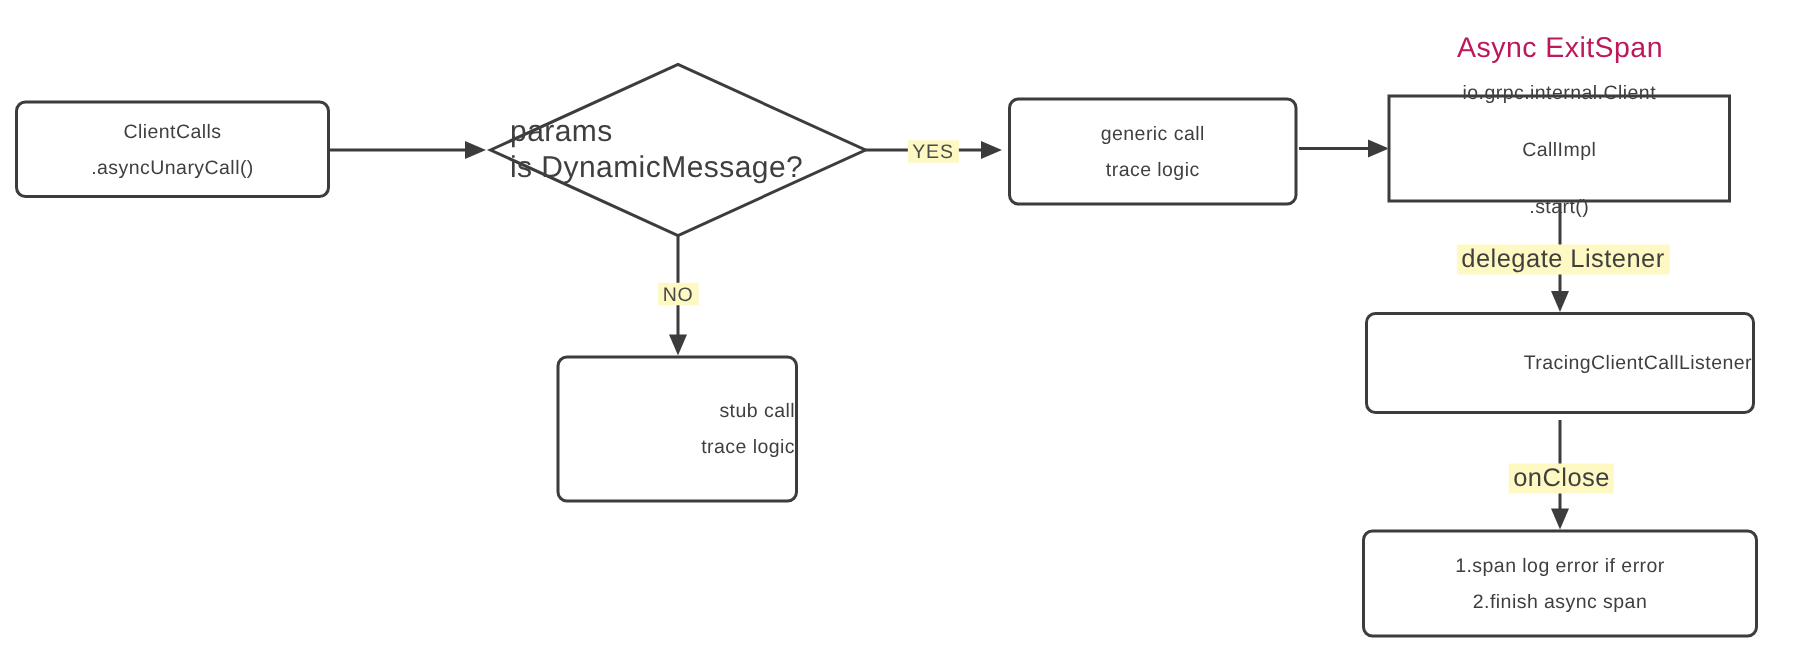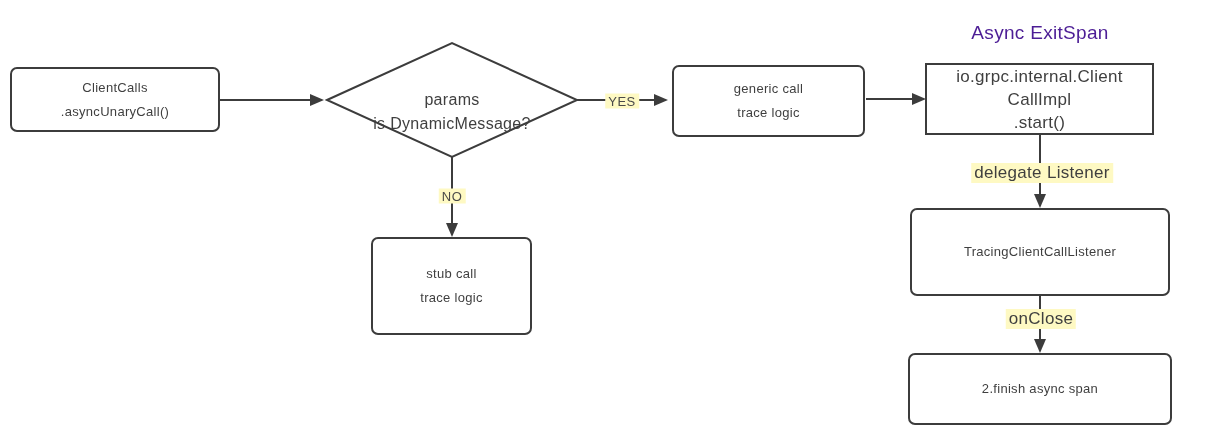--- a/index.html
+++ b/index.html
@@ -32,47 +32,46 @@
     line-height: 24px;
     color: #3f3f3f;
   }
   .node.rounded { border-radius: 7px; }
   .node.square  { border-radius: 0; }
   .node-line { white-space: nowrap; }
   .diamond-label {
     position: absolute;
     left: 340px; top: 76px;
     width: 224px;
-    text-align: center;
-    font-size: 16px;
+    text-align: left;
+    font-size: 20px;
     letter-spacing: 0.3px;
     line-height: 24px;
-    margin-top: 12px;
   }
   .edge-label {
     position: absolute;
     transform: translate(-50%, -50%);
     background: #fef9c3;
     padding: 0 3px;
     font-size: 17px;
     letter-spacing: 0.3px;
     white-space: nowrap;
   }
   .edge-label.small { font-size: 13px; letter-spacing: 0.5px; color: #4a4a4a; }
   .annotation-red {
     position: absolute;
     left: 926px; top: 22px;
     width: 228px;
     text-align: center;
     font-size: 19px;
     letter-spacing: 0.3px;
-    color: #4c1d95;
+    color: #be185d;
     white-space: nowrap;
   }
-  .impl-box { line-height: 23px; font-size: 17px; }
+  .impl-box { line-height: 23px; font-size: 13px; gap: 15px; }
 </style>
 </head>
 <body>
 
 <div class="canvas">
 
   <svg class="layer-svg" viewBox="0 0 1210 448" xmlns="http://www.w3.org/2000/svg">
 
     <g>
       <line x1="220" y1="100" x2="312" y2="100" stroke="#3c3c3c" stroke-width="2"></line>
@@ -123,29 +122,30 @@
     <div class="node-line">generic call</div>
     <div class="node-line">trace logic</div>
   </div>
 
   <div class="node square impl-box" style="left:925px; top:63px; width:229px; height:72px;">
     <div class="node-line">io.grpc.internal.Client</div>
     <div class="node-line">CallImpl</div>
     <div class="node-line">.start()</div>
   </div>
 
-  <div class="node rounded" style="left:910px; top:208px; width:260px; height:88px;">
+  <div class="node rounded" style="left:910px; top:208px; width:260px; height:68px;align-items:flex-end;">
     <div class="node-line">TracingClientCallListener</div>
   </div>
 
   <div class="node rounded" style="left:908px; top:353px; width:264px; height:72px;">
+    <div class="node-line">1.span log error if error</div>
     <div class="node-line">2.finish async span</div>
   </div>
 
-  <div class="node rounded" style="left:371px; top:237px; width:161px; height:98px;">
+  <div class="node rounded" style="left:371px; top:237px; width:161px; height:98px;align-items:flex-end;">
     <div class="node-line">stub call</div>
     <div class="node-line">trace logic</div>
   </div>
 
   <span class="edge-label small" style="left:622px; top:101px;">YES</span>
   <span class="edge-label small" style="left:452px; top:196px;">NO</span>
   <span class="edge-label" style="left:1042px; top:173px;">delegate Listener</span>
   <span class="edge-label" style="left:1041px; top:319px;">onClose</span>
 
 </div>

